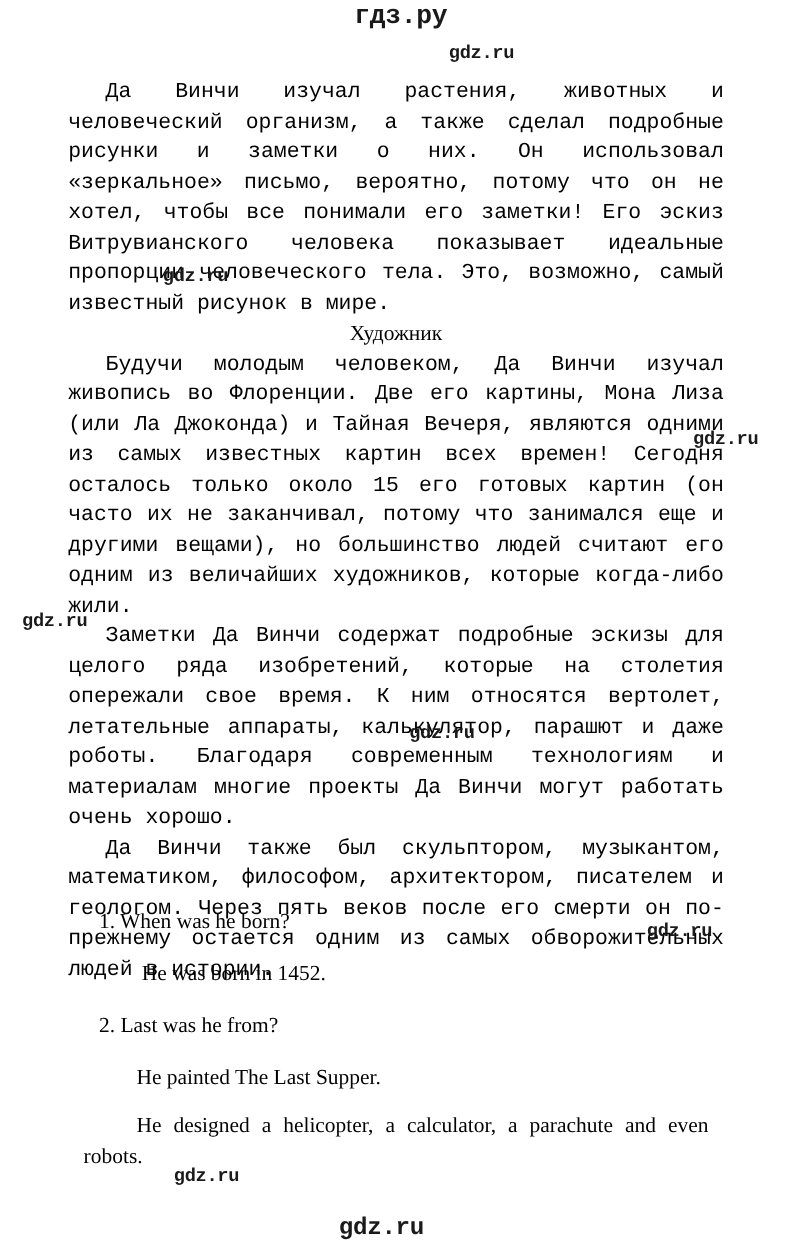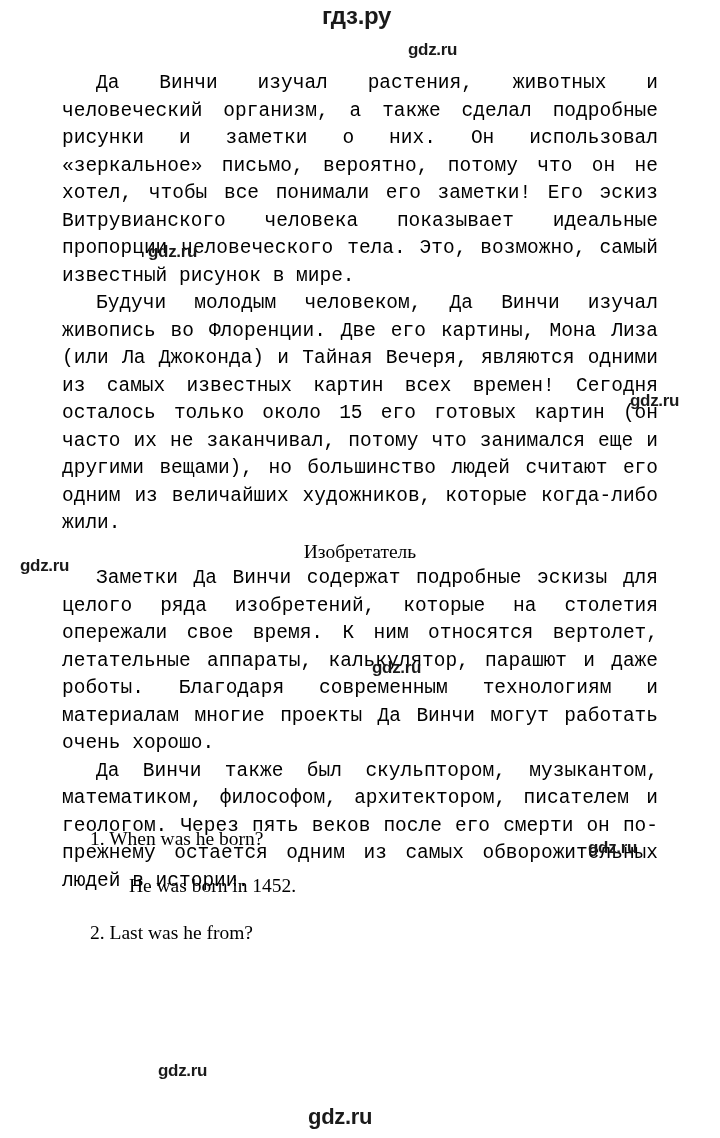--- a/index.html
+++ b/index.html
@@ -15,21 +15,21 @@
     position: relative;
     width: 720px;
     height: 1138px;
     overflow: hidden;
     background: #ffffff;
   }
 
   
   .wm {
     position: absolute;
-    font-family: Liberation Sans, sans-serif;
+    font-family: Liberation Mono, monospace;
     font-weight: bold;
     color: #1a1a1a;
     letter-spacing: -0.3px;
     white-space: nowrap;
     z-index: 5;
   }
   .wm-header-left {
     left: 322px;
     top: 2px;
     font-size: 24px;
@@ -114,38 +114,40 @@
 
 <div id="page">
 
   <div class="wm wm-header-left">гдз.ру</div>
   <div class="wm wm-header-right">gdz.ru</div>
 
   <div class="content">
 
     <p class="para">Да Винчи изучал растения, животных и человеческий организм, а также сделал подробные рисунки и заметки о них. Он использовал «зеркальное» письмо, вероятно, потому что он не хотел, чтобы все понимали его заметки! Его эскиз Витрувианского человека показывает идеальные пропорции человеческого тела. Это, возможно, самый известный рисунок в мире.</p>
 
+    <h2 class="section">Художник</h2>
 
     <p class="para">Будучи молодым человеком, Да Винчи изучал живопись во Флоренции. Две его картины, Мона Лиза (или Ла Джоконда) и Тайная Вечеря, являются одними из самых известных картин всех времен! Сегодня осталось только около 15 его готовых картин (он часто их не заканчивал, потому что занимался еще и другими вещами), но большинство людей считают его одним из величайших художников, которые когда-либо жили.</p>
 
-    <h2 class="section">Изобретатель</h2>
 
     <p class="para">Заметки Да Винчи содержат подробные эскизы для целого ряда изобретений, которые на столетия опережали свое время. К ним относятся вертолет, летательные аппараты, калькулятор, парашют и даже роботы. Благодаря современным технологиям и материалам многие проекты Да Винчи могут работать очень хорошо.</p>
 
     <p class="para">Да Винчи также был скульптором, музыкантом, математиком, философом, архитектором, писателем и геологом. Через пять веков после его смерти он по-прежнему остается одним из самых обворожительных людей в истории.</p>
   </div>
 
   <div class="qa">
 
     <p class="q"><span>1.</span> <span>When was he born?</span></p>
     <p class="a"> He was born in 1452.</p>
 
     <p class="q"><span>2.</span> <span>Last was he from?</span></p>
 
+    <p class="a">He painted The Last Supper.</p>
 
+    <p class="a wrap">He designed a helicopter, a calculator, a parachute and even robots.</p>
   </div>
 
   <div class="wm wm-inline wm-a">gdz.ru</div>
   <div class="wm wm-inline wm-b">gdz.ru</div>
   <div class="wm wm-inline wm-c">gdz.ru</div>
   <div class="wm wm-inline wm-d">gdz.ru</div>
   <div class="wm wm-inline wm-e">gdz.ru</div>
   <div class="wm wm-inline wm-f">gdz.ru</div>
 
   <div class="wm wm-footer">gdz.ru</div>

